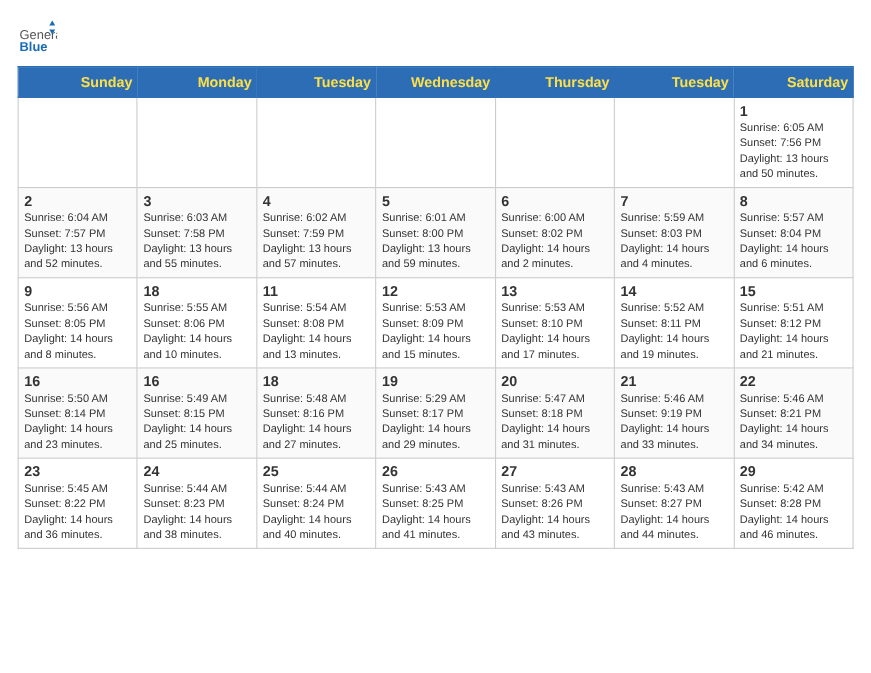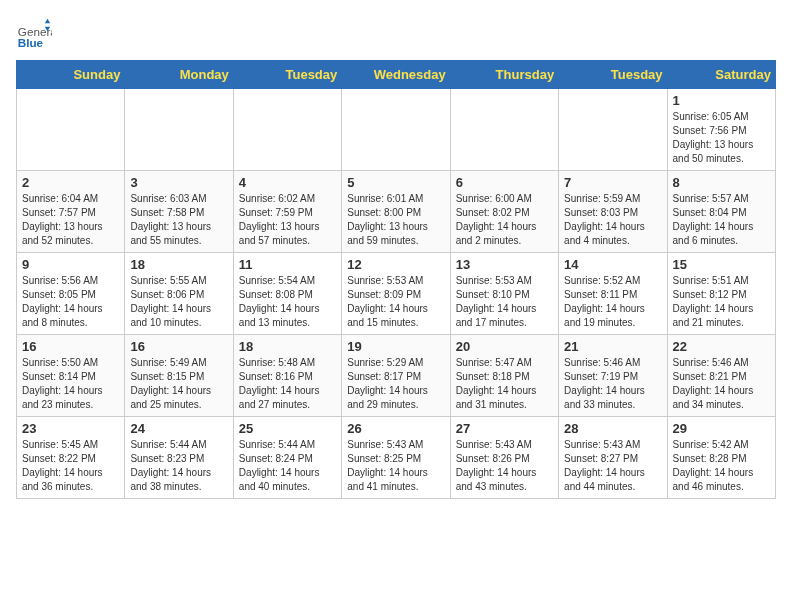--- a/index.html
+++ b/index.html
@@ -261,21 +261,21 @@
         <td>
           <span class="day-number">20</span>
           <div class="cell-info">Sunrise: 5:47 AM
 Sunset: 8:18 PM
 Daylight: 14 hours
 and 31 minutes.</div>
         </td>
         <td>
           <span class="day-number">21</span>
           <div class="cell-info">Sunrise: 5:46 AM
-Sunset: 7:19 PM
+Sunset: 9:19 PM
 Daylight: 14 hours
 and 33 minutes.</div>
         </td>
         <td>
           <span class="day-number">22</span>
           <div class="cell-info">Sunrise: 5:46 AM
 Sunset: 8:21 PM
 Daylight: 14 hours
 and 34 minutes.</div>
         </td>

